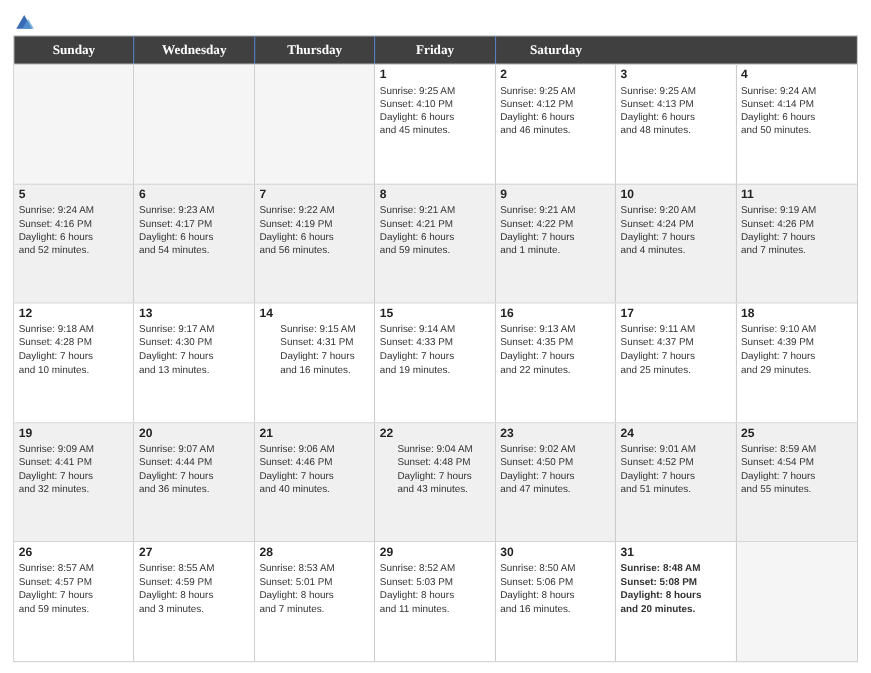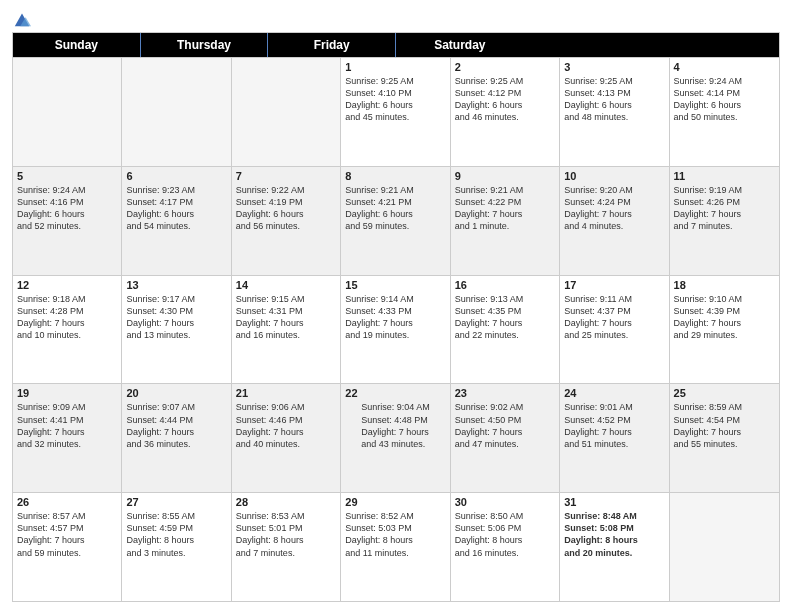--- a/index.html
+++ b/index.html
@@ -56,22 +56,23 @@
       color: #444;
     }
     .calendar {
       flex: 1;
       display: flex;
       flex-direction: column;
       border: 1px solid #ccc;
     }
     .cal-header {
       display: grid;
-      grid-template-columns: repeat(6, 1fr);
-      background: #000000;
+      grid-template-columns: repeat(7, 1fr);
+      background: #404040;
+      font-family: Liberation Serif, serif;
     }
     .cal-header-cell {
       color: #fff;
       font-size: 12px;
       font-weight: bold;
       padding: 5px 4px;
       text-align: center;
       border-right: 1px solid #5580c0;
     }
     .cal-header-cell:last-child { border-right: none; }
@@ -129,20 +130,21 @@
     </div>
     <div class="title-block">
       <div class="month-title"></div>
       <div class="location"></div>
     </div>
   </div>
 
   <div class="calendar">
     <div class="cal-header">
     <div class="cal-header-cell">Sunday</div>
+        <div class="cal-header-cell">Wednesday</div>
         <div class="cal-header-cell">Thursday</div>
         <div class="cal-header-cell">Friday</div>
         <div class="cal-header-cell">Saturday</div>
       </div>
     <div class="cal-body">
     <div class="cal-row">
           <div class="cal-cell empty"></div>
           <div class="cal-cell empty"></div>
           <div class="cal-cell empty"></div>
           <div class="cal-cell">
@@ -235,21 +237,21 @@
           </div>
           <div class="cal-cell">
             <span class="day-num">13</span>
             <div class="cell-info" style="white-space: pre-line;">Sunrise: 9:17 AM
 Sunset: 4:30 PM
 Daylight: 7 hours
 and 13 minutes.</div>
           </div>
           <div class="cal-cell">
             <span class="day-num">14</span>
-            <div class="cell-info" style="white-space: pre-line;">Sunrise: 9:15 AM
+            <div class="cell-info" style="white-space: pre-line; margin-left: 19px;">Sunrise: 9:15 AM
 Sunset: 4:31 PM
 Daylight: 7 hours
 and 16 minutes.</div>
           </div>
           <div class="cal-cell">
             <span class="day-num">15</span>
             <div class="cell-info" style="white-space: pre-line;">Sunrise: 9:14 AM
 Sunset: 4:33 PM
 Daylight: 7 hours
 and 19 minutes.</div>

